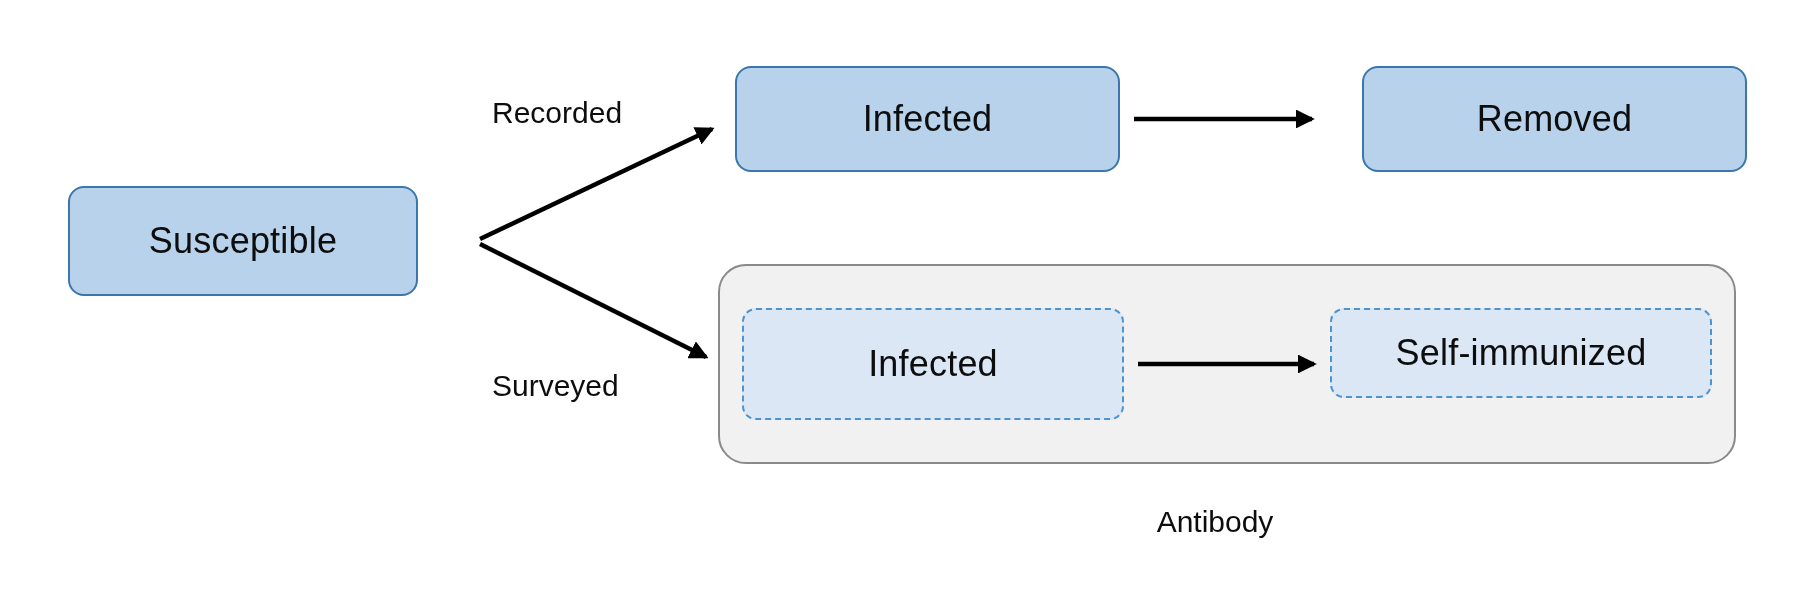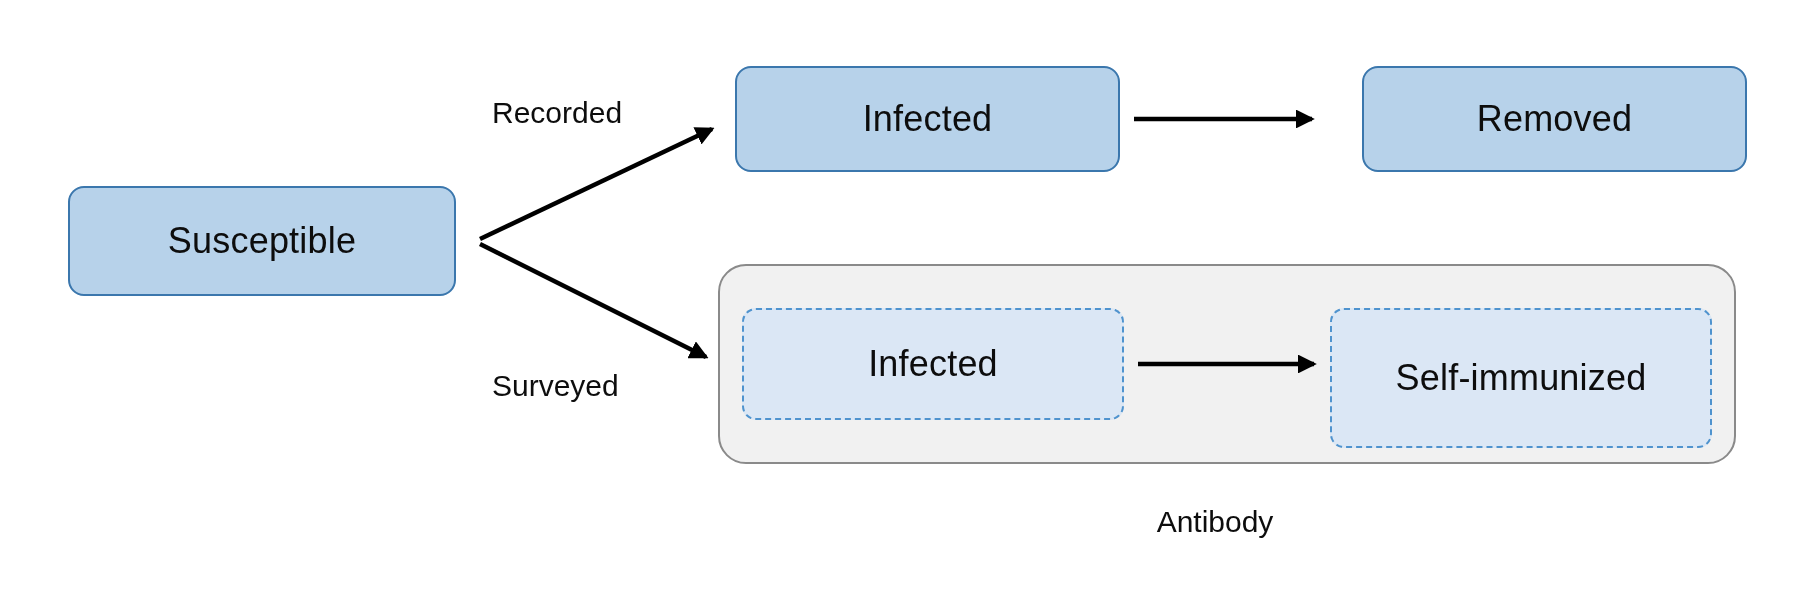--- a/index.html
+++ b/index.html
@@ -51,25 +51,25 @@
   }
 
   .group-label {
     position: absolute;
     font-size: 30px;
     text-align: center;
     white-space: nowrap;
   }
 
   
-  #node-susceptible        { left: 68px;   top: 186px; width: 388px; height: 110px; }
+  #node-susceptible        { left: 68px;   top: 186px; width: 350px; height: 110px; }
   #node-infected-recorded  { left: 735px;  top: 66px;  width: 385px; height: 106px; }
   #node-removed            { left: 1328px; top: 66px;  width: 385px; height: 106px; margin-left: 34px; }
   #node-infected-surveyed  { left: 742px;  top: 308px; width: 382px; height: 112px; }
-  #node-self-immunized     { left: 1330px; top: 308px; width: 382px; height: 140px; }
+  #node-self-immunized     { left: 1330px; top: 308px; width: 382px; height: 90px; }
 
   #antibody-group-box      { left: 718px;  top: 264px; width: 1018px; height: 200px; }
 
   #edge-label-recorded     { left: 492px;  top: 96px; }
   #edge-label-surveyed     { left: 492px;  top: 346px; margin-top: 23px; }
 
   #antibody-group-label    { left: 1015px; top: 505px; width: 400px; }
 </style>
 </head>
 <body>

